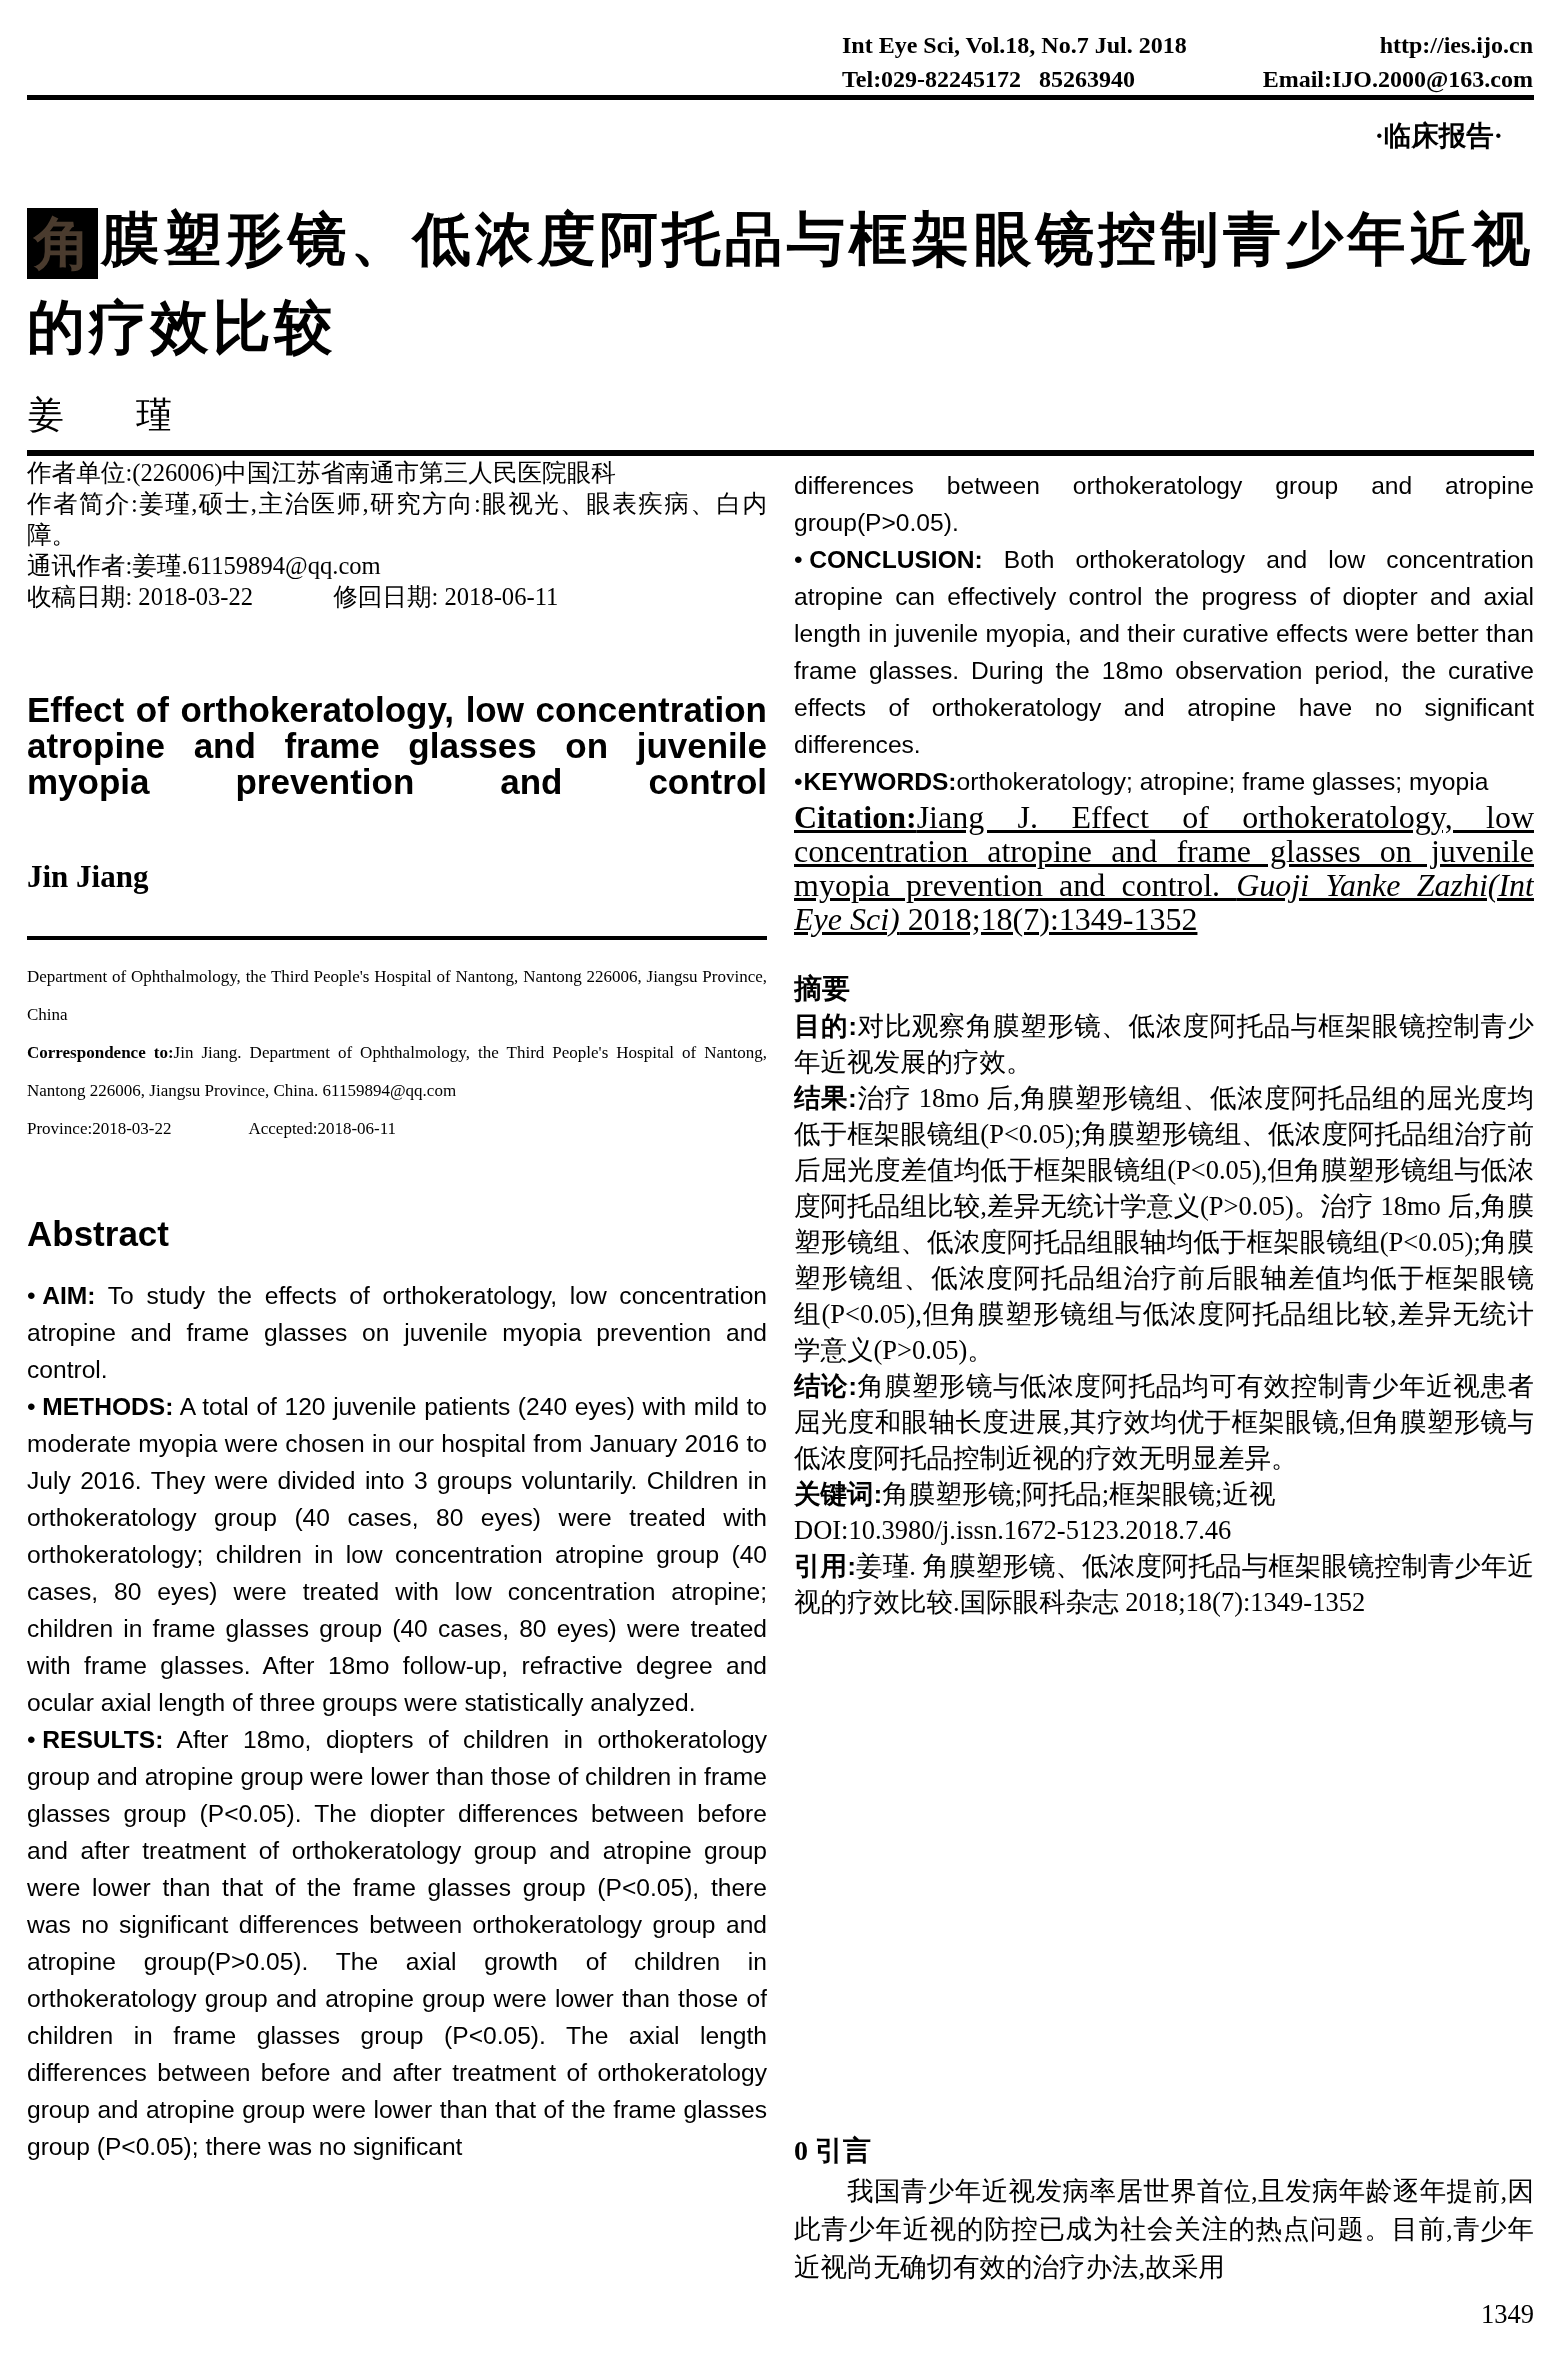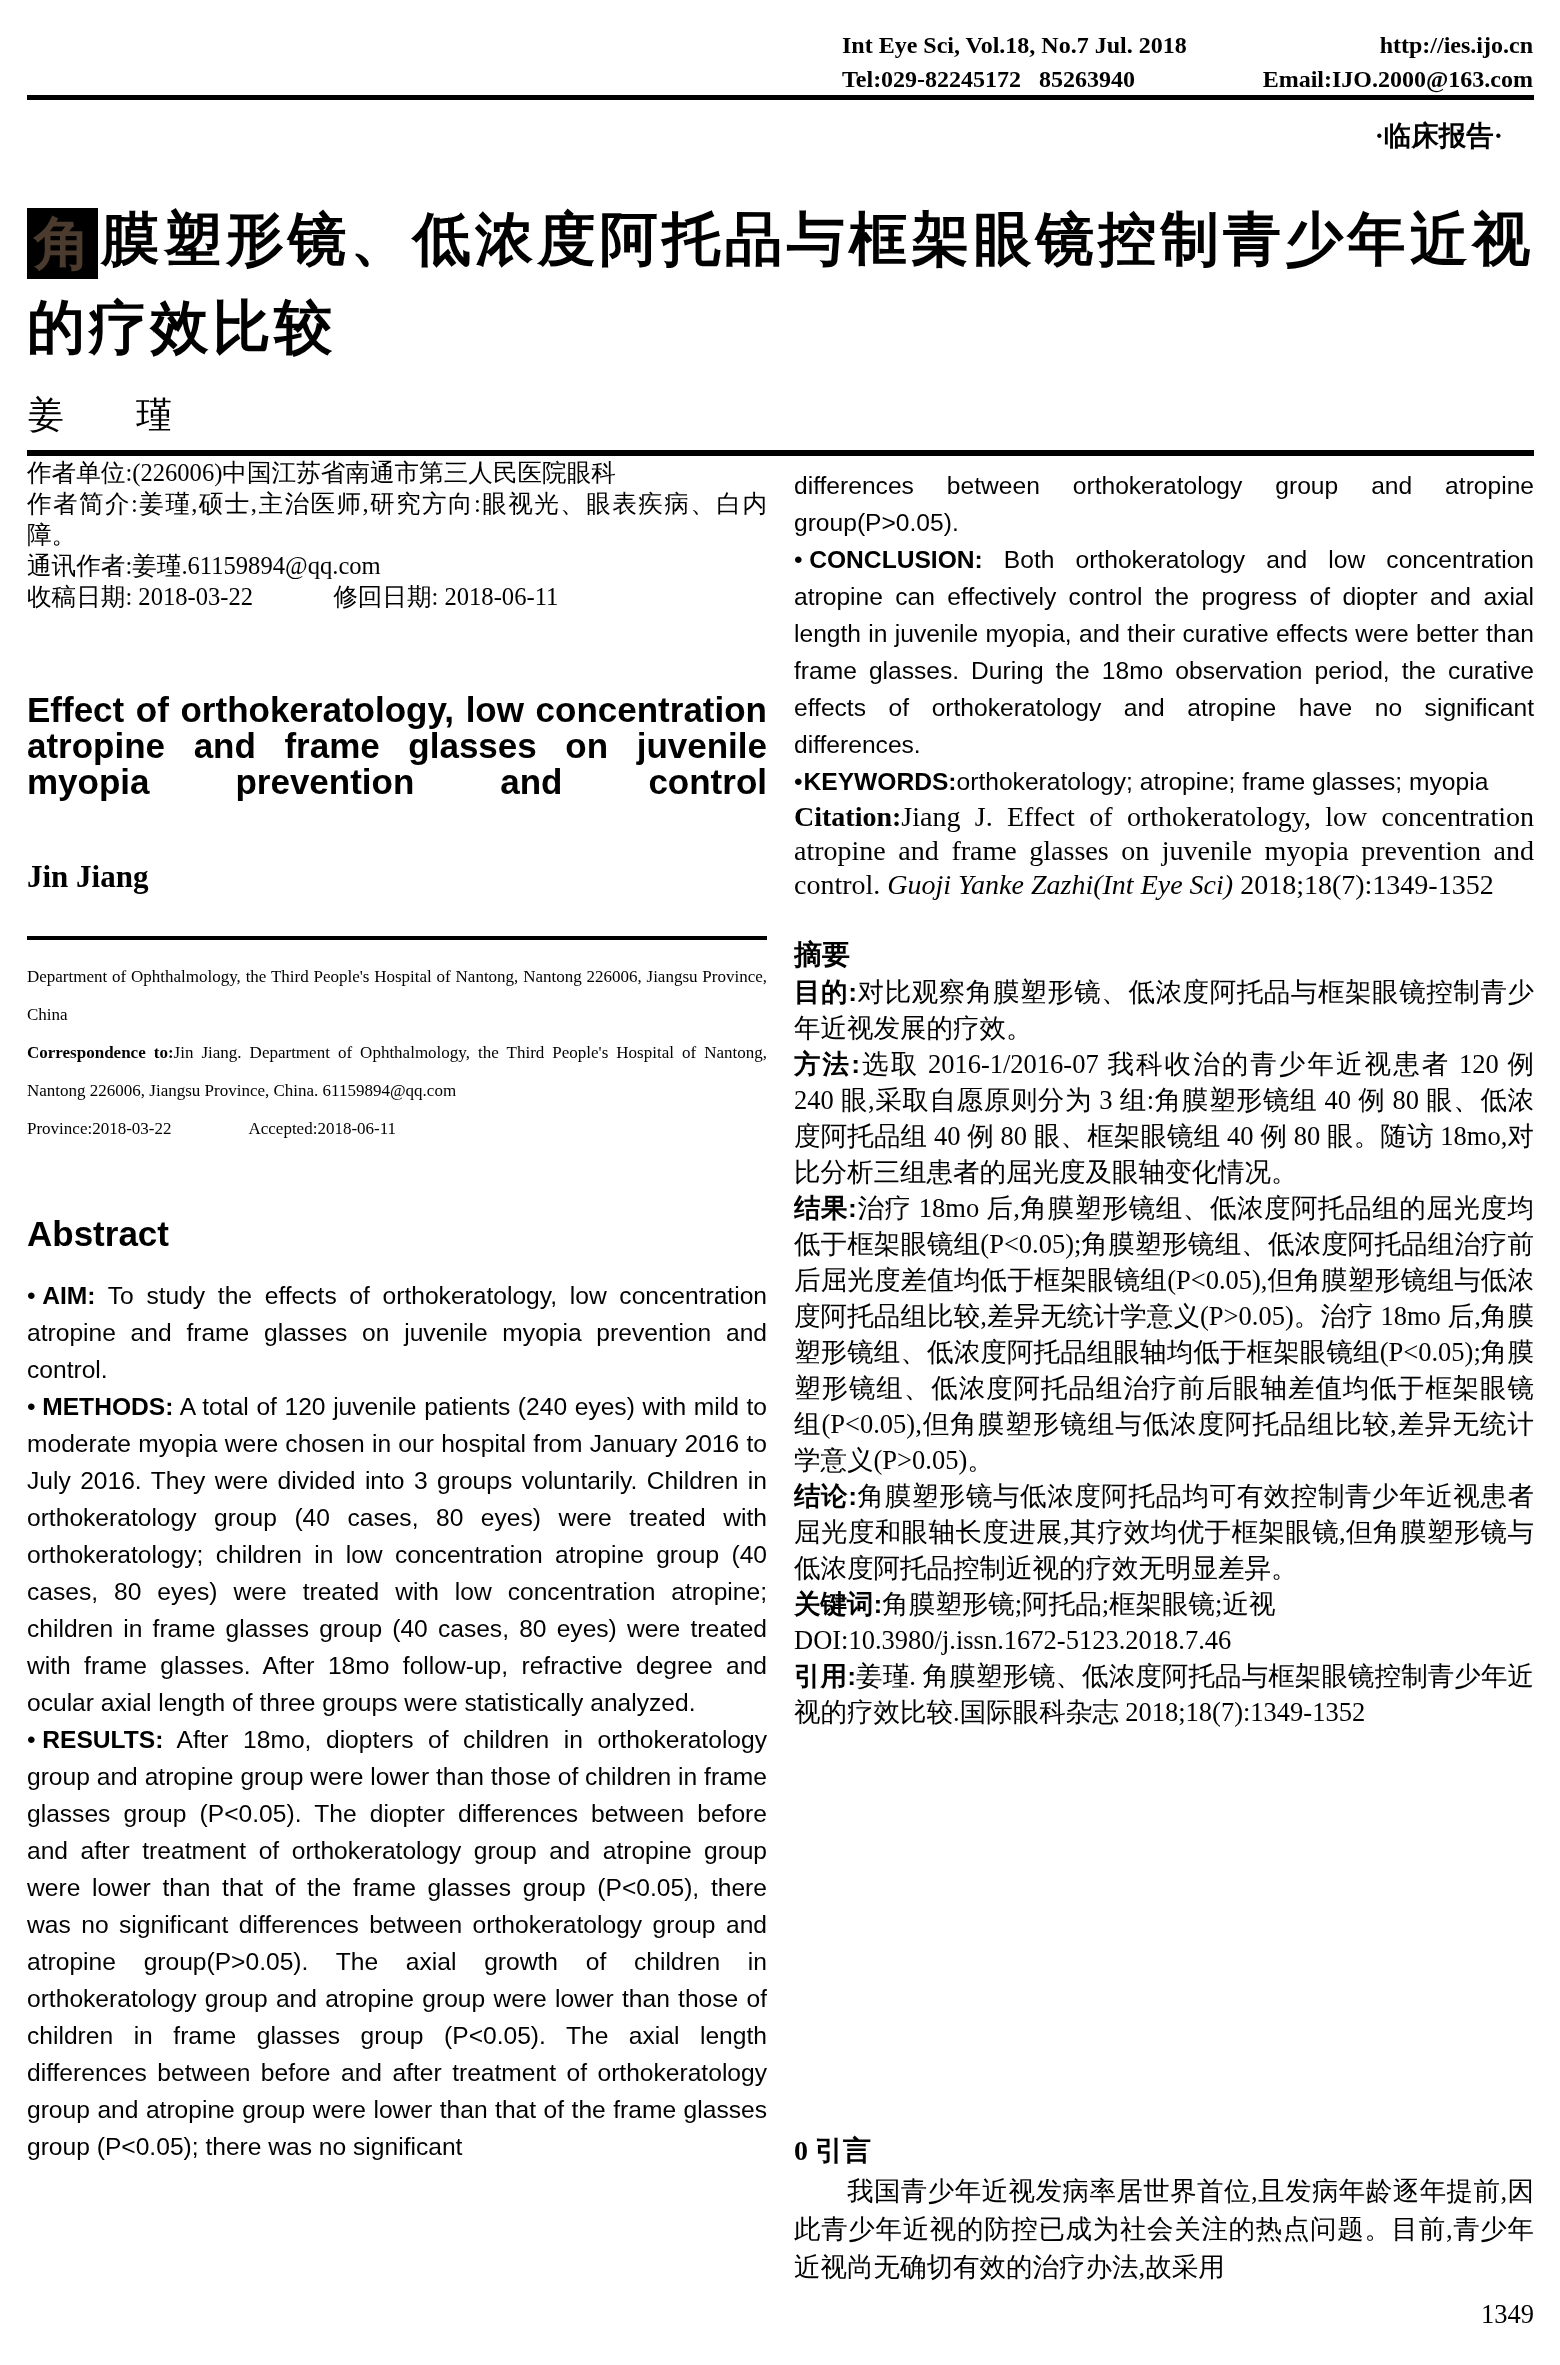--- a/index.html
+++ b/index.html
@@ -77,21 +77,21 @@
   .en-abs{
     margin-top:21px;
     font-family:"Liberation Sans", sans-serif;
     font-size:24.6px;line-height:37px;
   }
   .en-abs b{font-weight:700;}
   .blt{display:inline-block;margin-right:6.6px;}
   .tight .blt{margin-right:0.9px;}
   
   .cont{margin-top:9.5px;}
-  .citation{margin-top:53px;font-size:28px;line-height:34px;}
+  .citation{margin-top:53px;font-size:32px;line-height:34px;text-decoration:underline;}
   .citation i{font-style:italic;}
   .cn-heading{
     margin:34px 0 0 0;
     font-family:Liberation Serif, serif;
     font-weight:700;font-size:28px;line-height:38px;
   }
   .cn-abs{font-size:26.5px;line-height:36px;}
   .cnlab{font-family:"Liberation Sans", sans-serif;font-weight:700;}
   .cn-cite{margin-top:78px;font-size:26.5px;line-height:36px;}
   
@@ -157,21 +157,20 @@
       <p class="jt">differences between orthokeratology group and atropine group(P&gt;0.05).</p>
       <p class="jt"><span class="blt">•</span><b>CONCLUSION:</b> <span>Both orthokeratology and low concentration atropine can effectively control the progress of diopter and axial length in juvenile myopia, and their curative effects were better than frame glasses. During the 18mo observation period, the curative effects of orthokeratology and atropine have no significant differences.</span></p>
       <p class="jt tight"><span class="blt">•</span><b>KEYWORDS:</b><span>orthokeratology; atropine; frame glasses; myopia</span></p>
     </div>
 
     <p class="citation jt"><b>Citation:</b><span>Jiang J. Effect of orthokeratology, low concentration atropine and frame glasses on juvenile myopia prevention and control. </span><i>Guoji Yanke Zazhi(Int Eye Sci)</i><span> 2018;18(7):1349-1352</span></p>
 
     <h2 class="cn-heading">摘要</h2>
     <div class="cn-abs">
       <p class="jt"><b class="cnlab">目的:</b><span>对比观察角膜塑形镜、低浓度阿托品与框架眼镜控制青少年近视发展的疗效。</span></p>
-      <p class="jt"><b class="cnlab">方法:</b><span>选取 2016-1/2016-07 我科收治的青少年近视患者 120 例 240 眼,采取自愿原则分为 3 组:角膜塑形镜组 40 例 80 眼、低浓度阿托品组 40 例 80 眼、框架眼镜组 40 例 80 眼。随访 18mo,对比分析三组患者的屈光度及眼轴变化情况。</span></p>
       <p class="jt"><b class="cnlab">结果:</b><span>治疗 18mo 后,角膜塑形镜组、低浓度阿托品组的屈光度均低于框架眼镜组(P&lt;0.05);角膜塑形镜组、低浓度阿托品组治疗前后屈光度差值均低于框架眼镜组(P&lt;0.05),但角膜塑形镜组与低浓度阿托品组比较,差异无统计学意义(P&gt;0.05)。治疗 18mo 后,角膜塑形镜组、低浓度阿托品组眼轴均低于框架眼镜组(P&lt;0.05);角膜塑形镜组、低浓度阿托品组治疗前后眼轴差值均低于框架眼镜组(P&lt;0.05),但角膜塑形镜组与低浓度阿托品组比较,差异无统计学意义(P&gt;0.05)。</span></p>
       <p class="jt"><b class="cnlab">结论:</b><span>角膜塑形镜与低浓度阿托品均可有效控制青少年近视患者屈光度和眼轴长度进展,其疗效均优于框架眼镜,但角膜塑形镜与低浓度阿托品控制近视的疗效无明显差异。</span></p>
       <p class="jt"><b class="cnlab">关键词:</b><span>角膜塑形镜;阿托品;框架眼镜;近视</span></p>
       <p class="jt"><span>DOI:</span><span>10.3980/j.issn.1672-5123.2018.7.46</span></p>
     </div>
 
     <p class="cn-cite jt"><b class="cnlab">引用:</b><span>姜瑾. 角膜塑形镜、低浓度阿托品与框架眼镜控制青少年近视的疗效比较.国际眼科杂志 2018;18(7):1349-1352</span></p>
   </div>
 
   <div class="intro-block">

